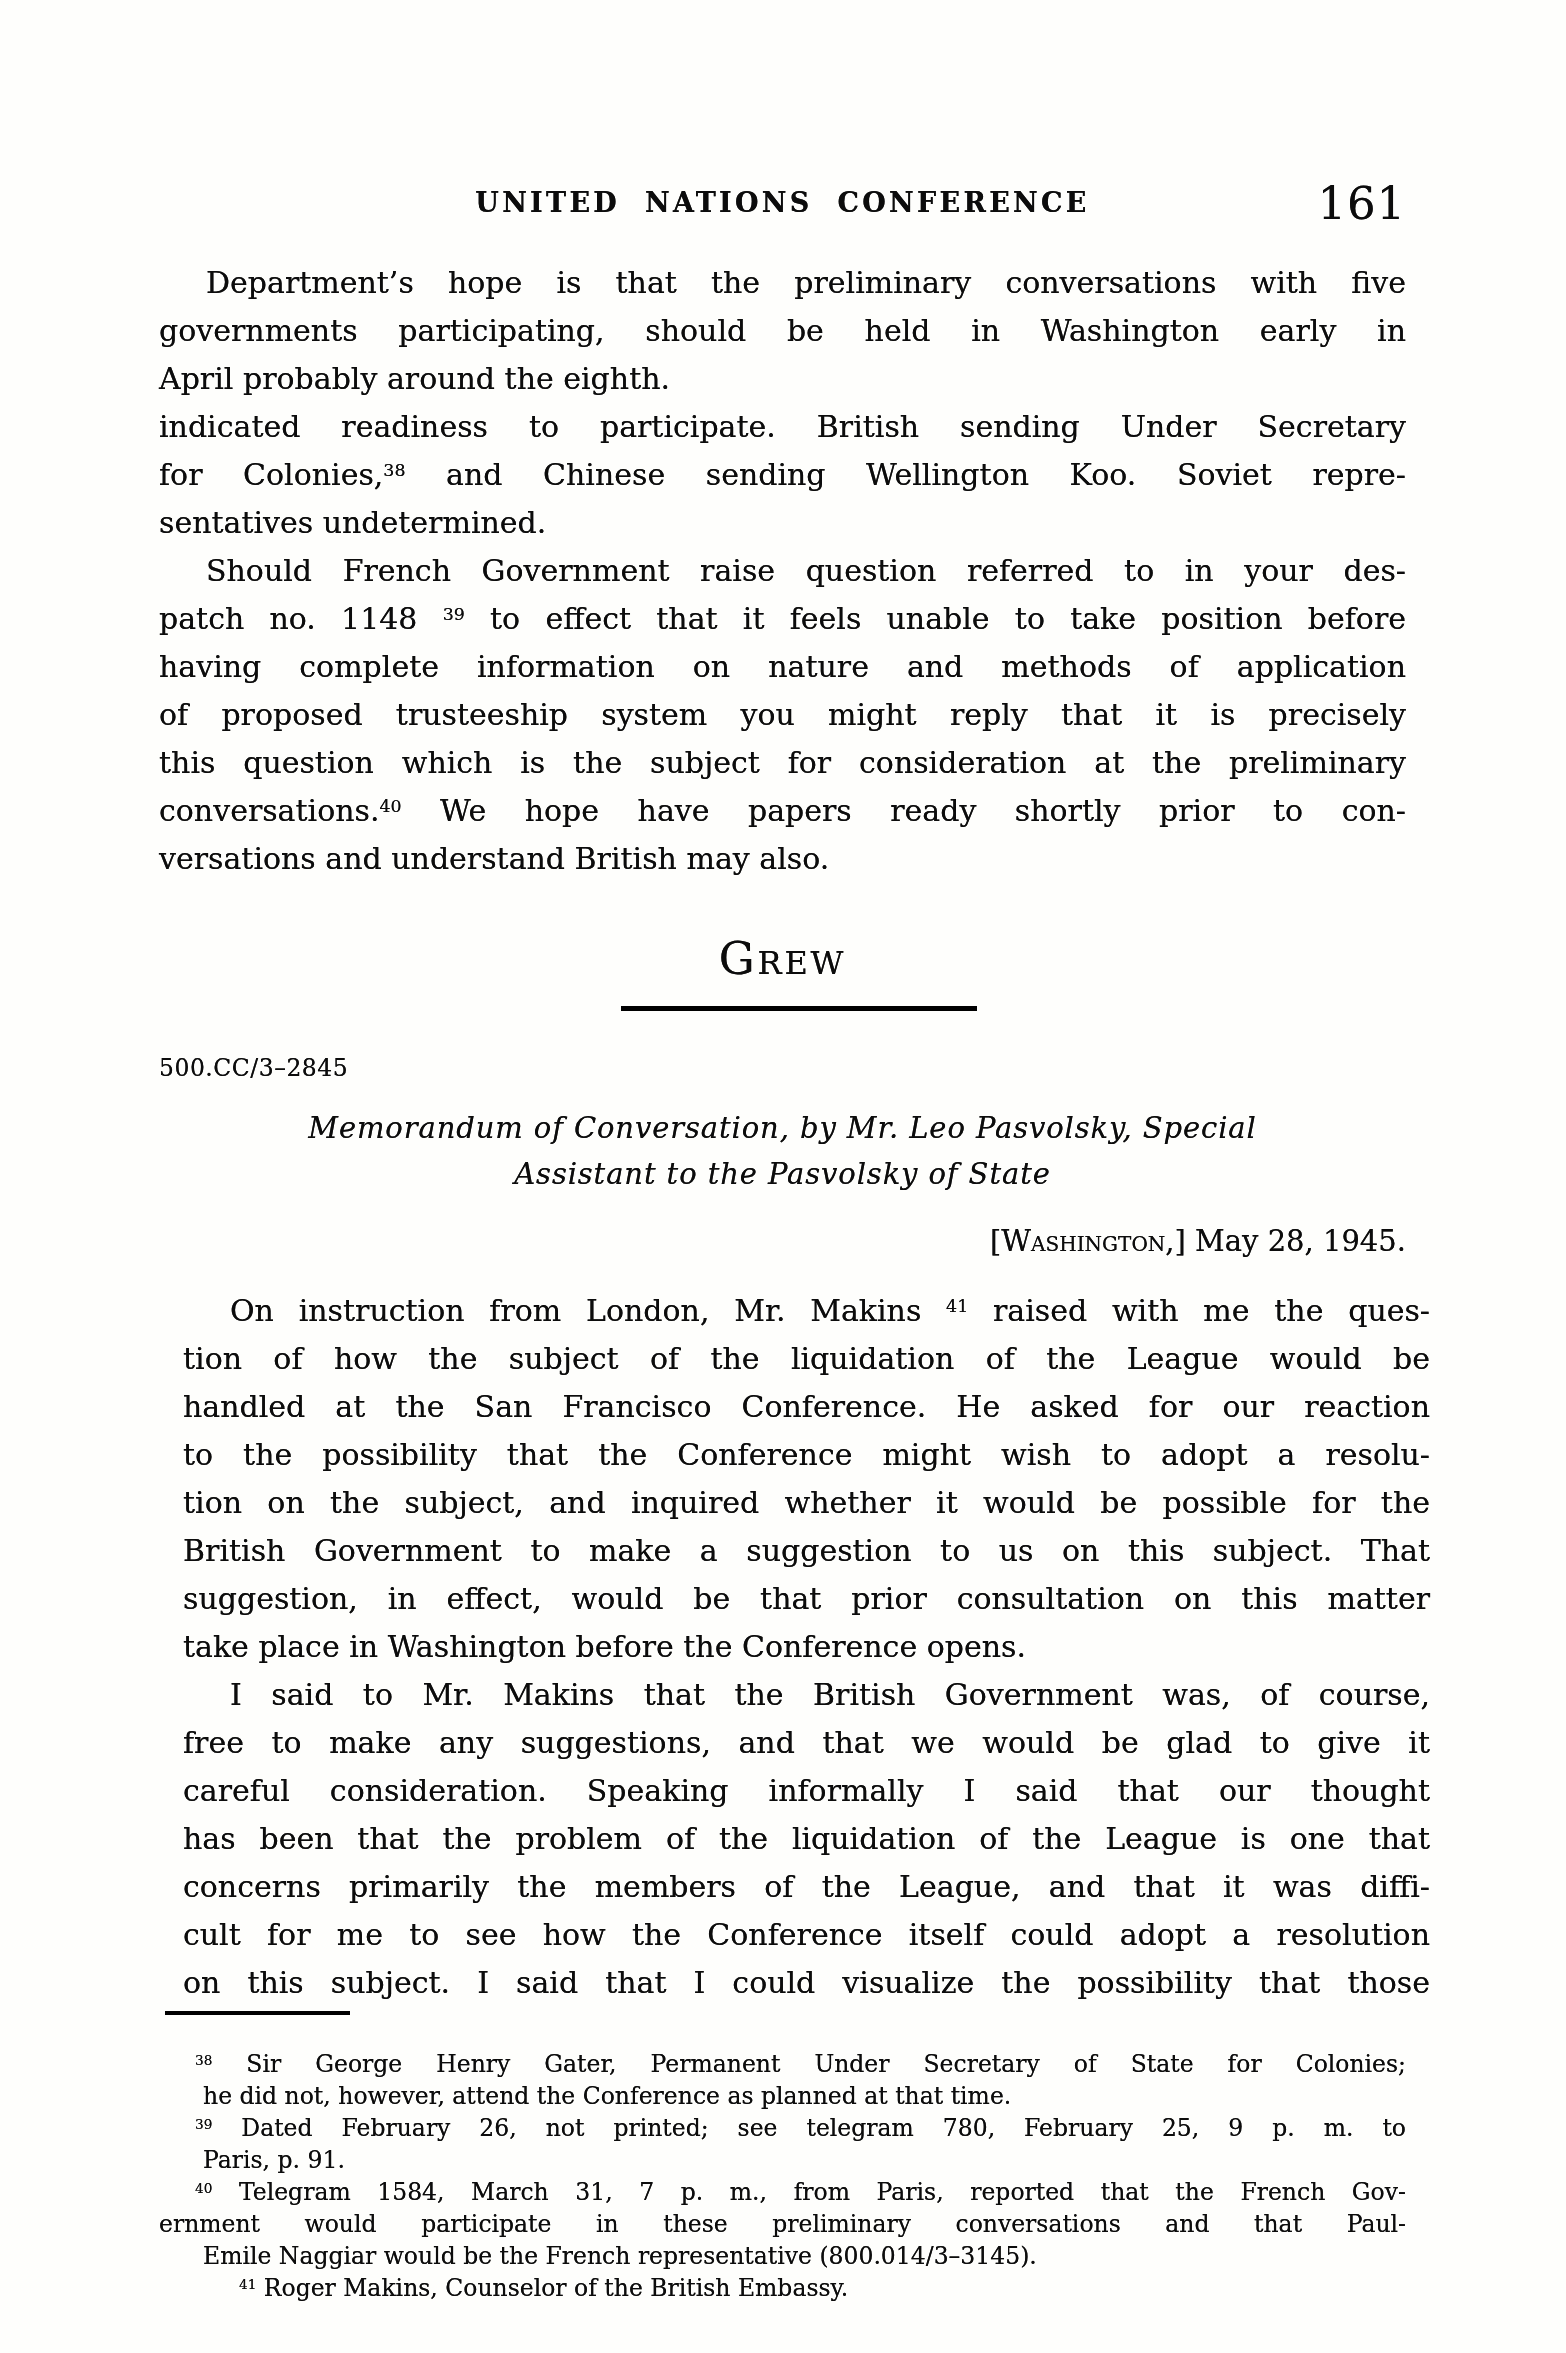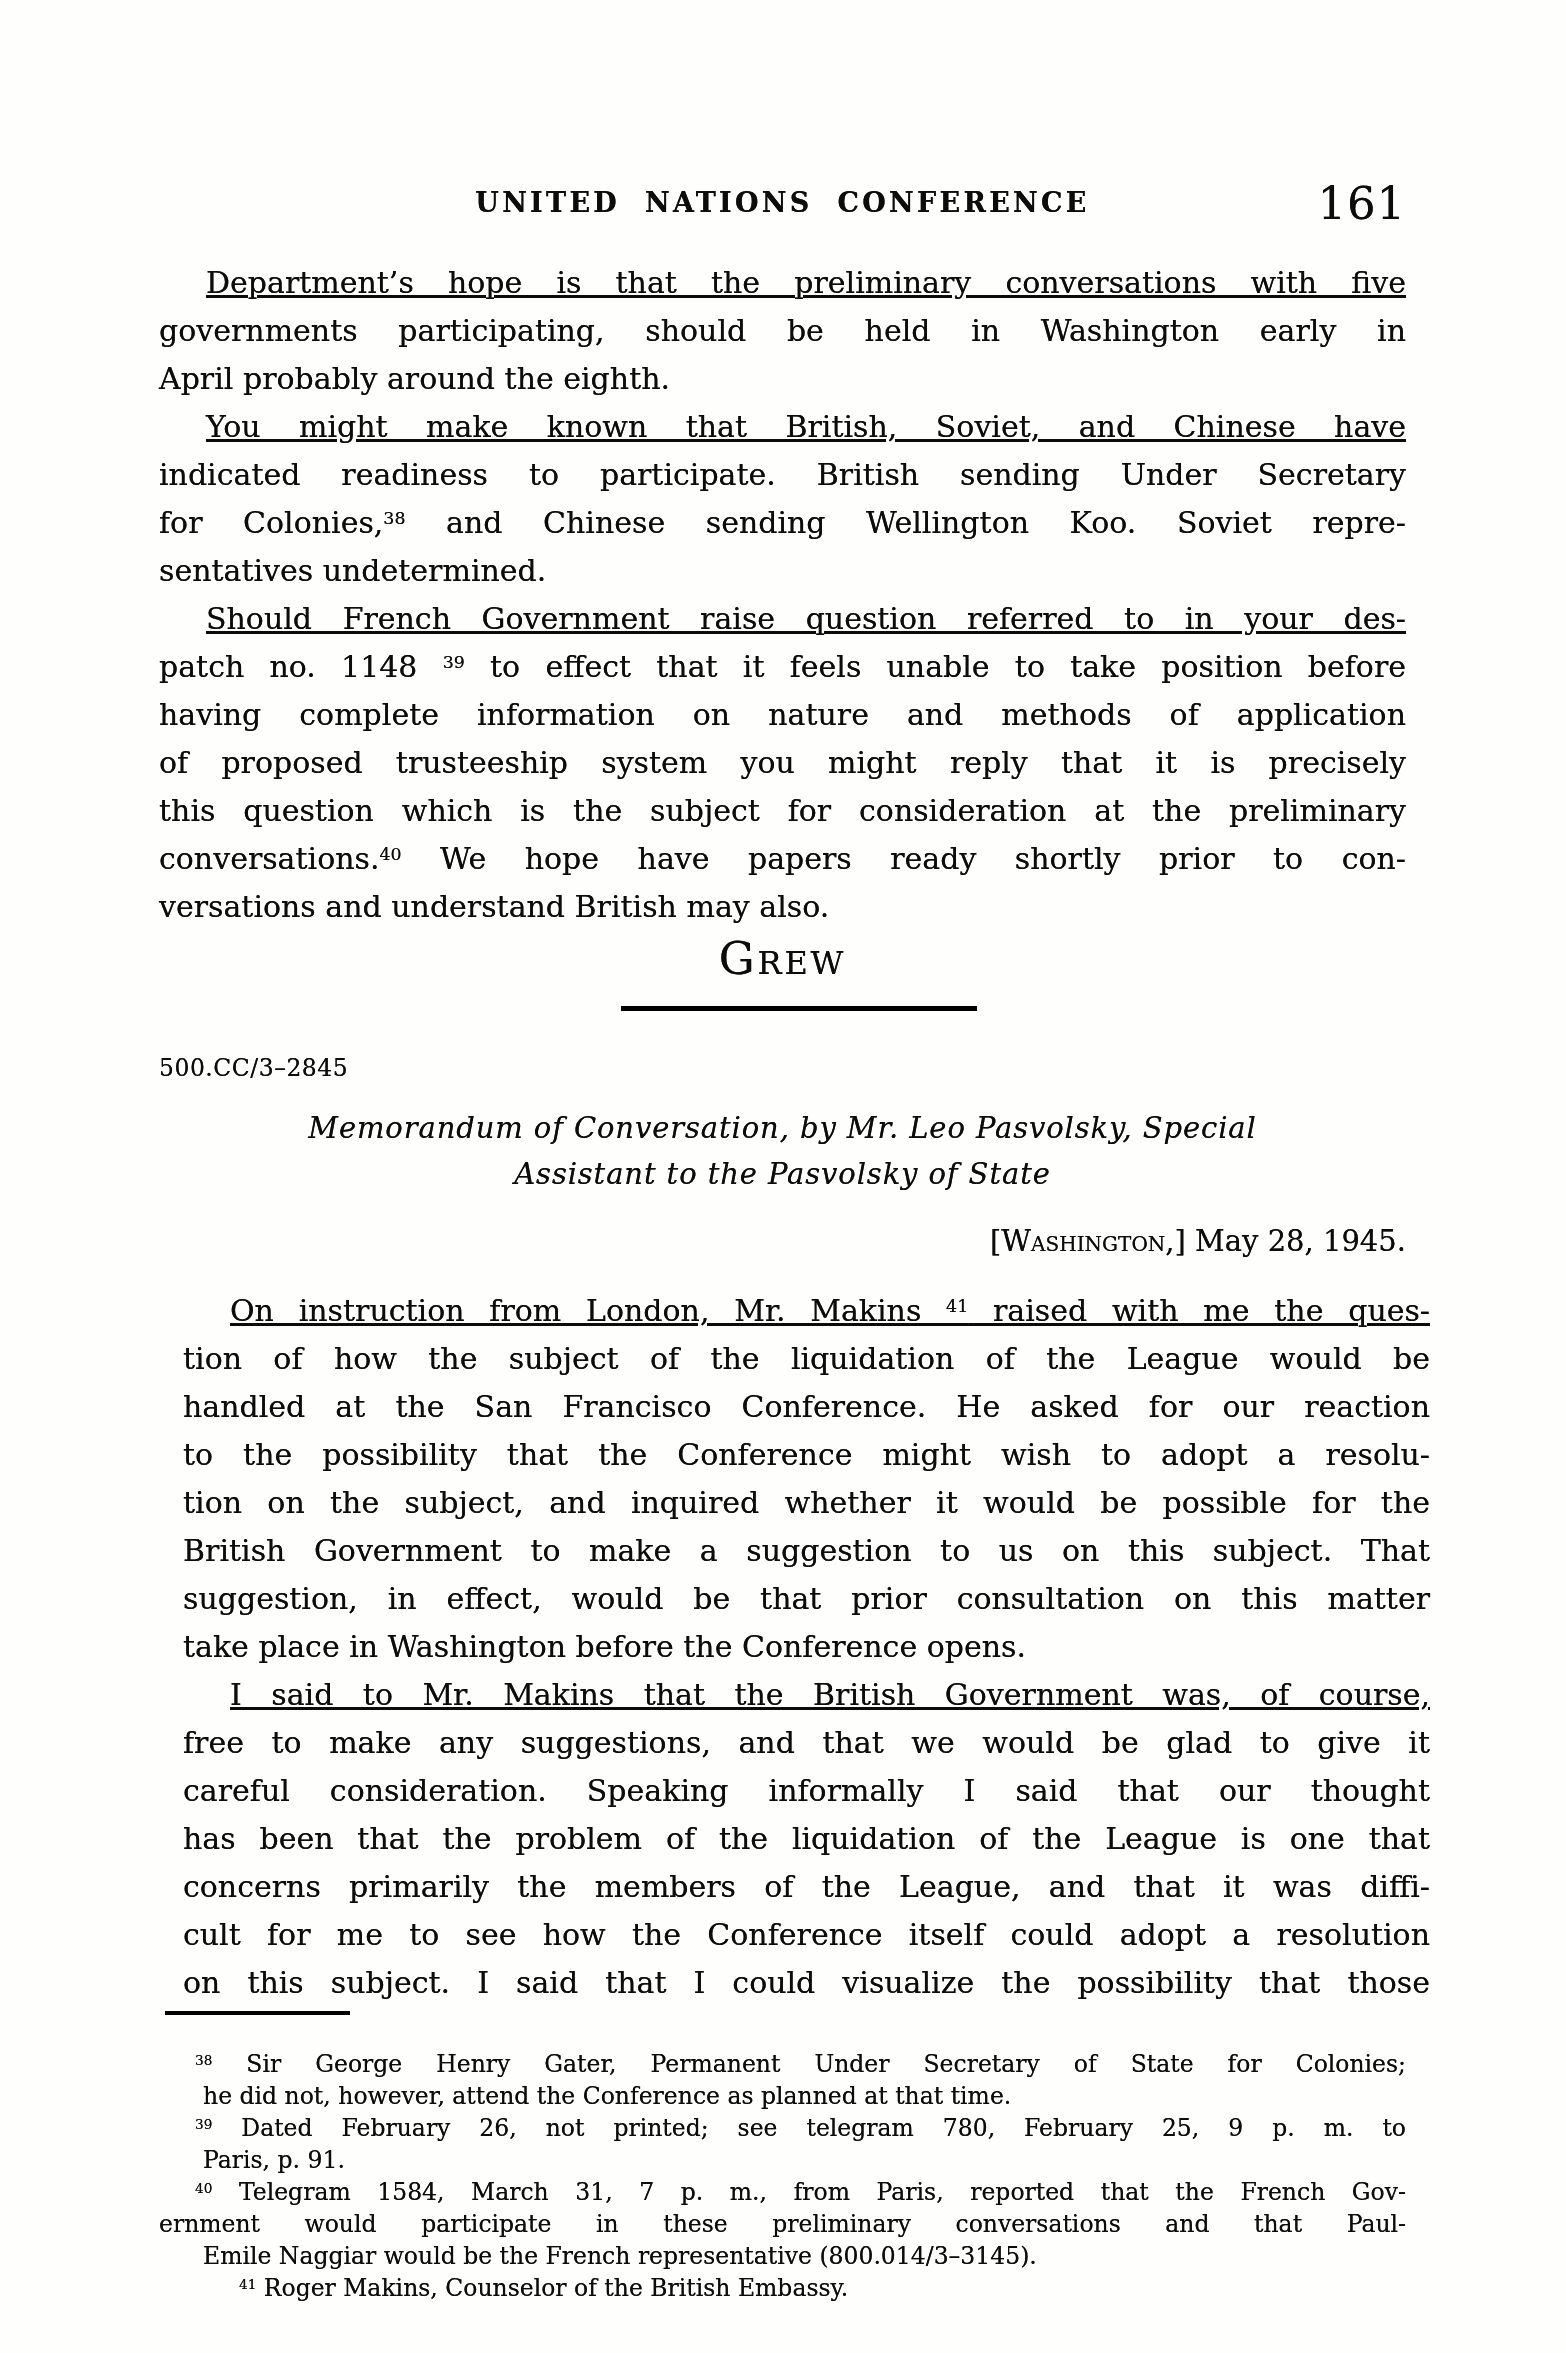--- a/index.html
+++ b/index.html
@@ -25,21 +25,21 @@
   .rh-page {
     position: absolute; top: 177px; right: 0;
     font-size: 45px; letter-spacing: 0.9px;
   }
 
   .telegram  { top: 259px; }
   .memo-body { top: 1287px; margin-left: 24px; }
 
   .bl { font-size: 30px; line-height: 48px; text-align: justify; text-align-last: justify; }
   .bl.last { text-align-last: left; }
-  .ind { text-indent: 47px; text-decoration: underline; }
+  .ind { text-indent: 47px; }
 
   .sig {
     top: 933px; text-align: center;
     font-size: 45px; line-height: 52px;
     font-variant: small-caps; letter-spacing: 2.8px;
   }
 
   .doc-divider { position: absolute; top: 1006px; left: 462px; width: 356px; height: 5.2px; background: #000; }
 
   .docnum { top: 1054px; font-size: 23.5px; letter-spacing: 0.5px; }
@@ -68,21 +68,20 @@
   <div class="content">
 
     <div class="abs rh-title">UNITED NATIONS CONFERENCE</div>
     <div class="rh-page">161</div>
 
     <section class="abs telegram">
       <div class="bl ind">Department’s hope is that the preliminary conversations with five</div>
       <div class="bl">governments participating, should be held in Washington early in</div>
       <div class="bl last">April probably around the eighth.</div>
 
-      <div class="bl ind">You might make known that British, Soviet, and Chinese have</div>
       <div class="bl">indicated readiness to participate. British sending Under Secretary</div>
       <div class="bl"><span>for Colonies,</span><sup>38</sup><span> and Chinese sending Wellington Koo. Soviet repre-</span></div>
       <div class="bl last">sentatives undetermined.</div>
 
       <div class="bl ind">Should French Government raise question referred to in your des-</div>
       <div class="bl"><span>patch no. 1148 </span><sup>39</sup><span> to effect that it feels unable to take position before</span></div>
       <div class="bl">having complete information on nature and methods of application</div>
       <div class="bl">of proposed trusteeship system you might reply that it is precisely</div>
       <div class="bl">this question which is the subject for consideration at the preliminary</div>
       <div class="bl"><span>conversations.</span><sup>40</sup><span> We hope have papers ready shortly prior to con-</span></div>

